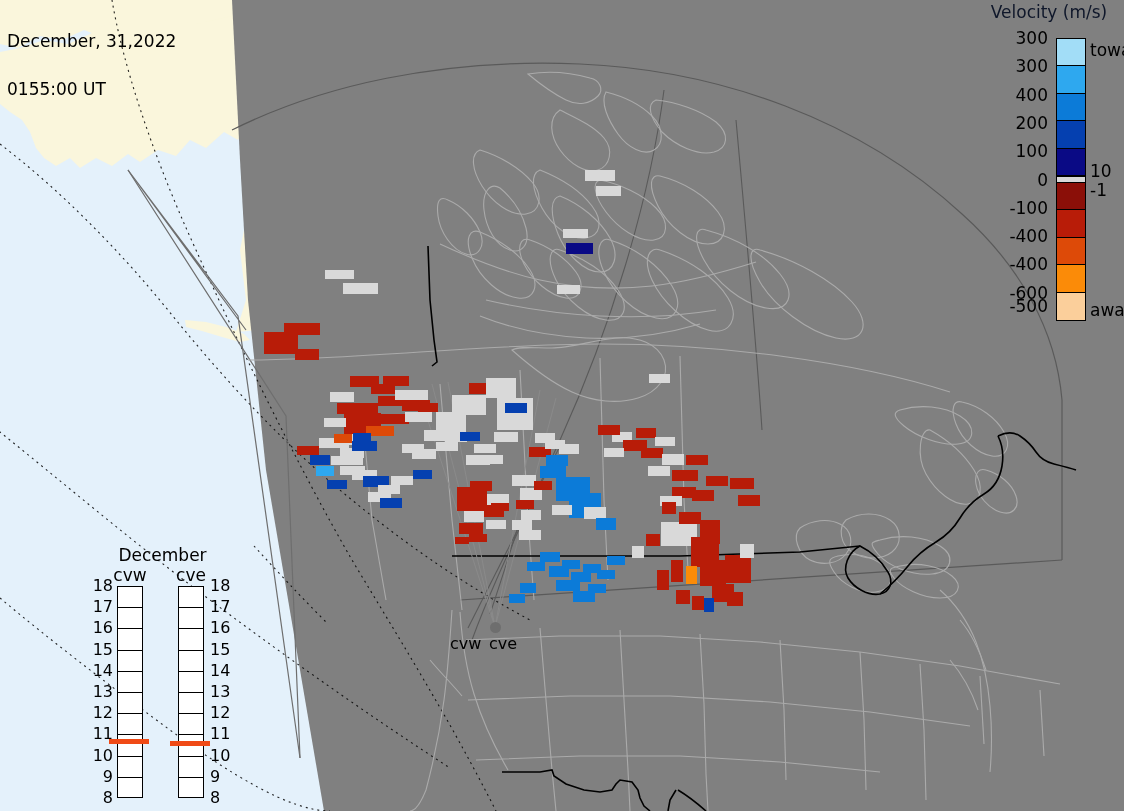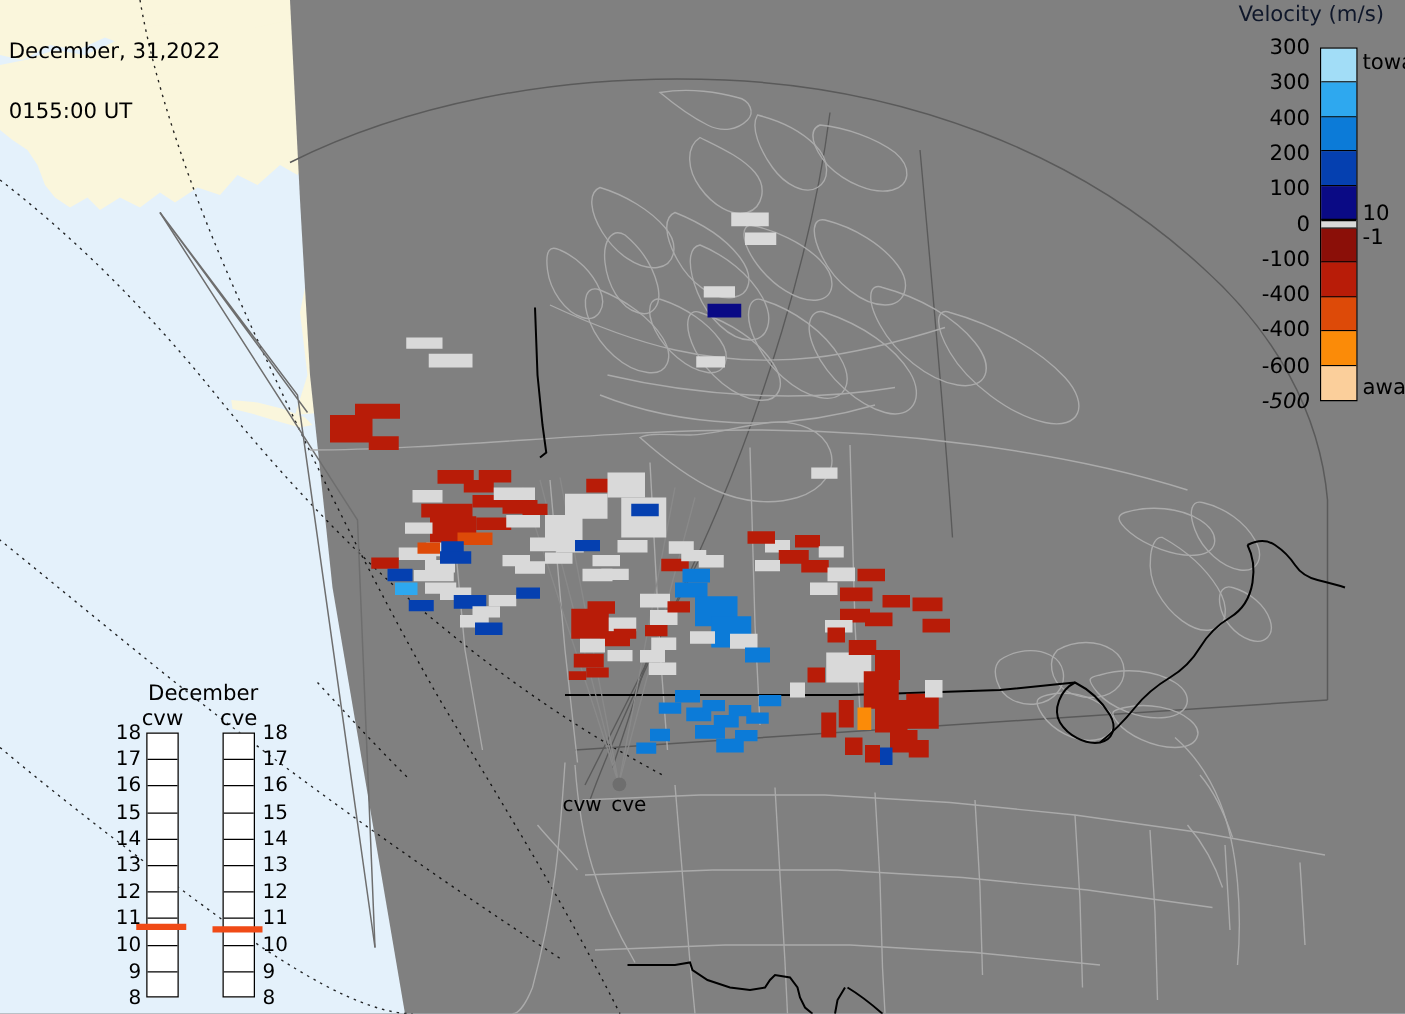--- a/index.html
+++ b/index.html
@@ -383,21 +383,21 @@
         <div class="cb-tick" style="top: 4px;">300</div>
         <div class="cb-tick" style="top: 32.3px;">300</div>
         <div class="cb-tick" style="top: 60.6px;">400</div>
         <div class="cb-tick" style="top: 88.9px;">200</div>
         <div class="cb-tick" style="top: 117.2px;">100</div>
         <div class="cb-tick" style="top: 145.5px;">0</div>
         <div class="cb-tick" style="top: 173.8px;">-100</div>
         <div class="cb-tick" style="top: 202.1px;">-400</div>
         <div class="cb-tick" style="top: 230.4px;">-400</div>
         <div class="cb-tick" style="top: 258.7px;">-600</div>
-        <div class="cb-tick" style="top: 287px; font-style: italic;">-500</div>
+        <div class="cb-tick" style="top: 272px;">-500</div>
       </div>
     <div id="cb-bar">
         <div class="cb-seg" style="height: 27.4px; background: rgb(162, 221, 247);"></div>
         <div class="cb-seg" style="height: 27.4px; background: rgb(46, 168, 239);"></div>
         <div class="cb-seg" style="height: 27.4px; background: rgb(12, 123, 216);"></div>
         <div class="cb-seg" style="height: 27.4px; background: rgb(5, 64, 176);"></div>
         <div class="cb-seg" style="height: 27.4px; background: rgb(10, 10, 133);"></div>
         <div class="cb-zero" style="background: rgb(217, 217, 217);"></div>
         <div class="cb-seg" style="height: 27.4px; background: rgb(139, 15, 8);"></div>
         <div class="cb-seg" style="height: 27.4px; background: rgb(184, 28, 8);"></div>

